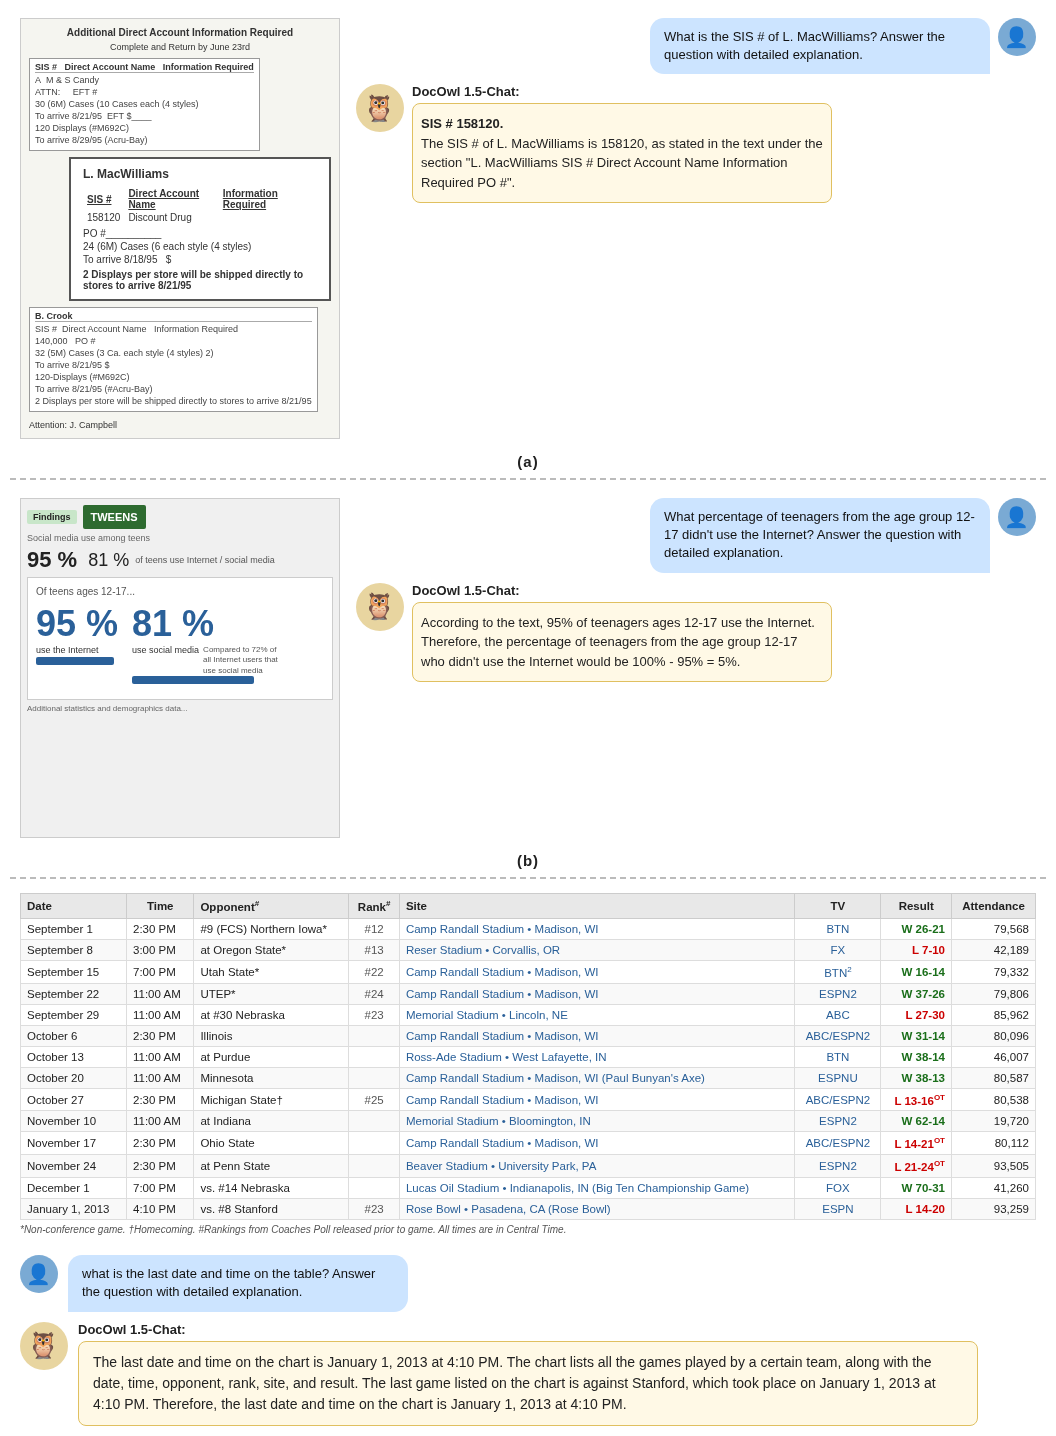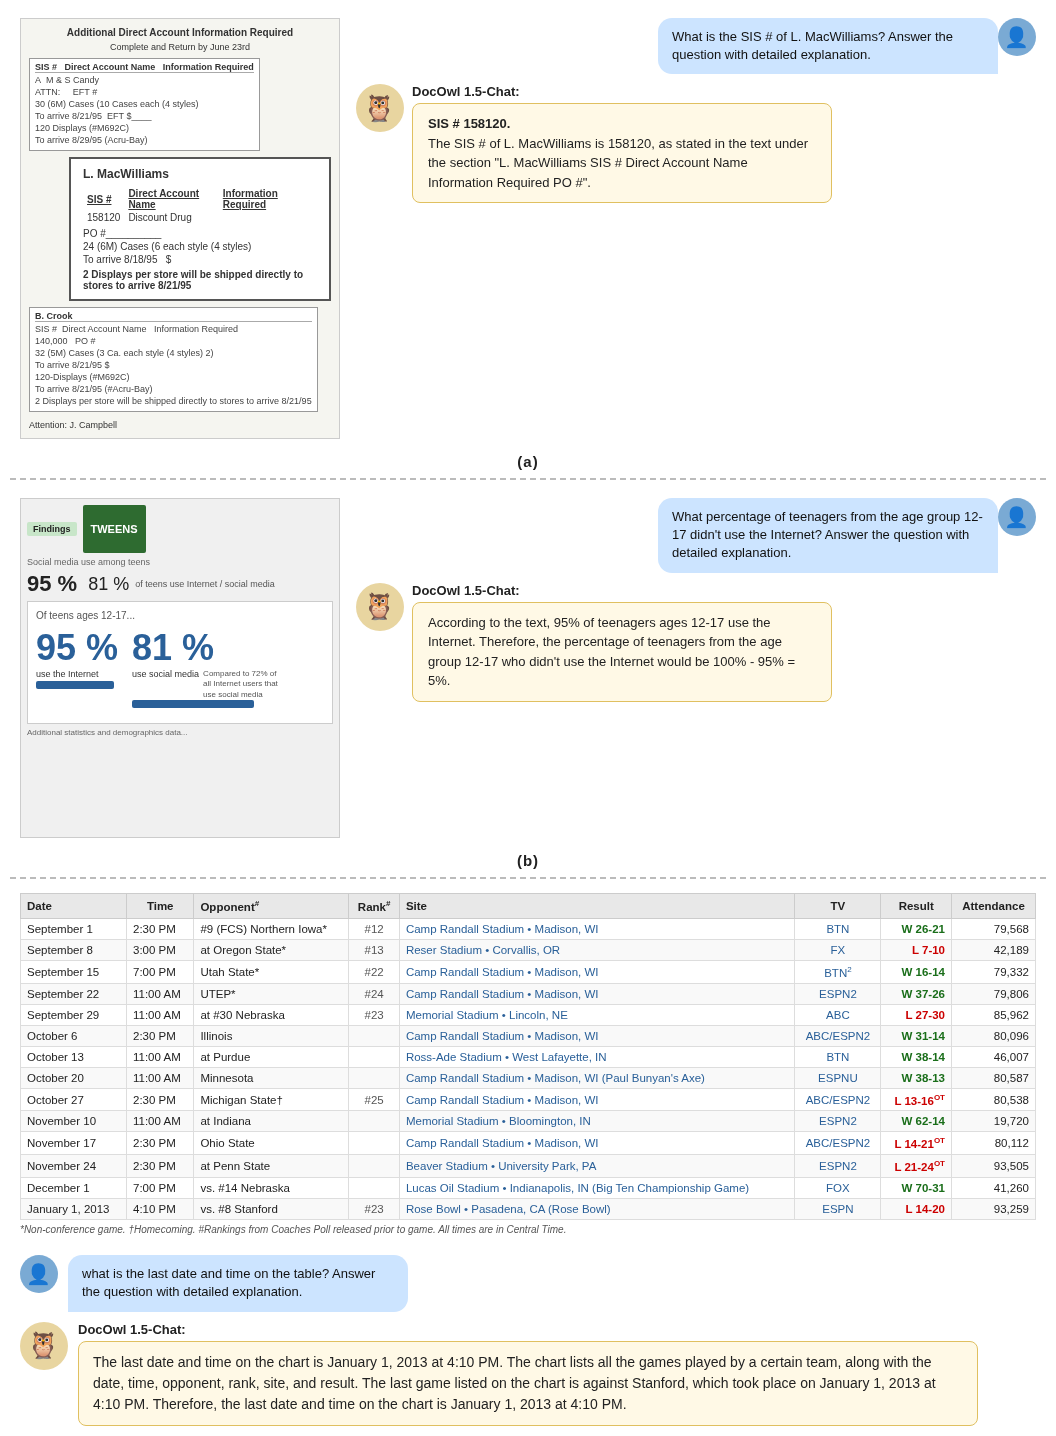--- a/index.html
+++ b/index.html
@@ -120,21 +120,21 @@
     .chat-area {
       flex: 1;
       display: flex;
       flex-direction: column;
       gap: 10px;
     }
     .user-bubble-row {
       display: flex;
       flex-direction: row;
       align-items: flex-start;
-      gap: 0;
+      gap: 8px;
       justify-content: flex-end;
     }
     .user-bubble {
       background: #cce4ff;
       border-radius: 14px 14px 0 14px;
       padding: 10px 14px;
       max-width: 340px;
       font-size: 13px;
       line-height: 1.4;
       color: #111;
@@ -169,21 +169,21 @@
     }
     .bot-label {
       font-size: 13px;
       font-weight: bold;
       margin-bottom: 4px;
     }
     .bot-answer {
       background: #fff9e6;
       border: 1.5px solid #e0c060;
       border-radius: 8px;
-      padding: 10px 15px;
+      padding: 10px 8px;
       font-size: 13px;
       line-height: 1.5;
       max-width: 420px;
     }
 
     
     .section-b-left {
       width: 320px;
       min-width: 260px;
       background: #f0f0f0;
@@ -426,21 +426,21 @@
 </div>
 
 <div class="section-label">(a)</div>
 <hr class="divider-dashed">
 
 <div class="section">
 
   <div class="section-b-left">
     <div style="display:flex; align-items:center; gap:6px; margin-bottom:4px;">
       <div style="background:#c8e6c9; padding:2px 6px; font-size:9px; border-radius:2px; font-weight:bold;">Findings</div>
-      <div style="background:#2e6b30; color:#fff; padding:18px 8px; font-size:11px; font-weight:bold; border-radius:2px;">TWEENS</div>
+      <div style="background:#2e6b30; color:#fff; padding:6px 8px; font-size:11px; font-weight:bold; border-radius:2px;">TWEENS</div>
     </div>
     <div style="font-size:9px; color:#666; margin-bottom:4px;">Social media use among teens</div>
 
     <div class="tweens-big-stats">
       <span style="font-size:22px; font-weight:bold;">95 %</span>
       <span style="font-size:18px;">&nbsp;81 %</span>
       <span style="font-size:9px; color:#555;">of teens use Internet / social media</span>
     </div>
 
     <div class="tweens-bar-area">

